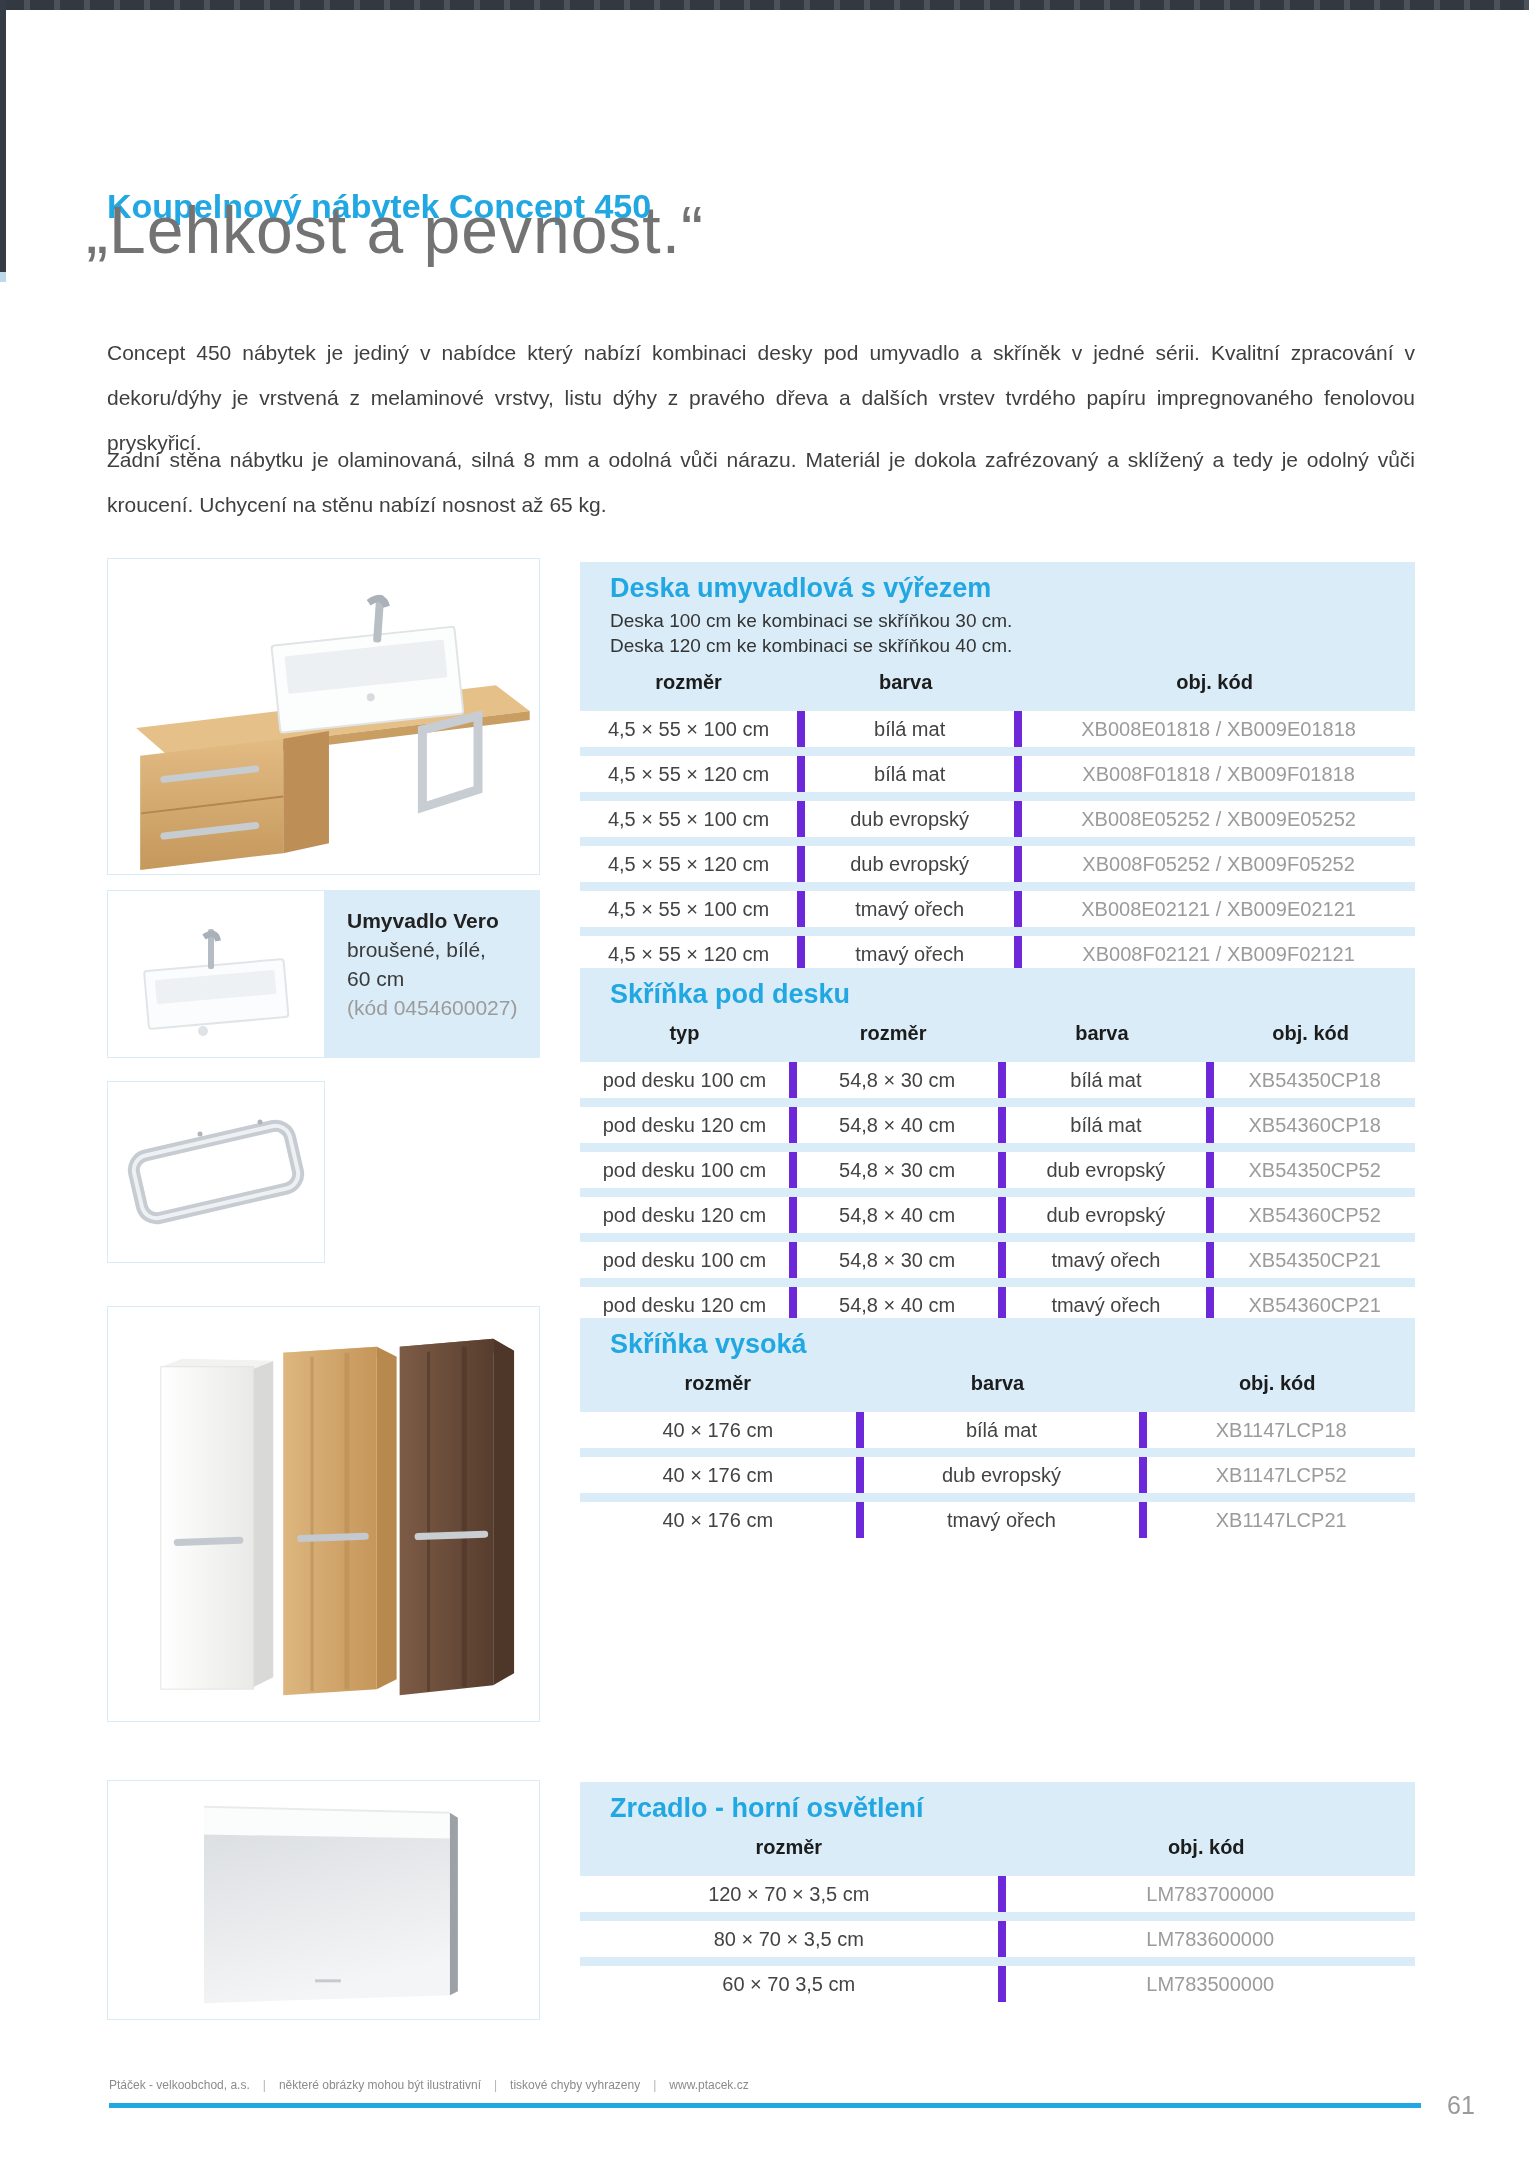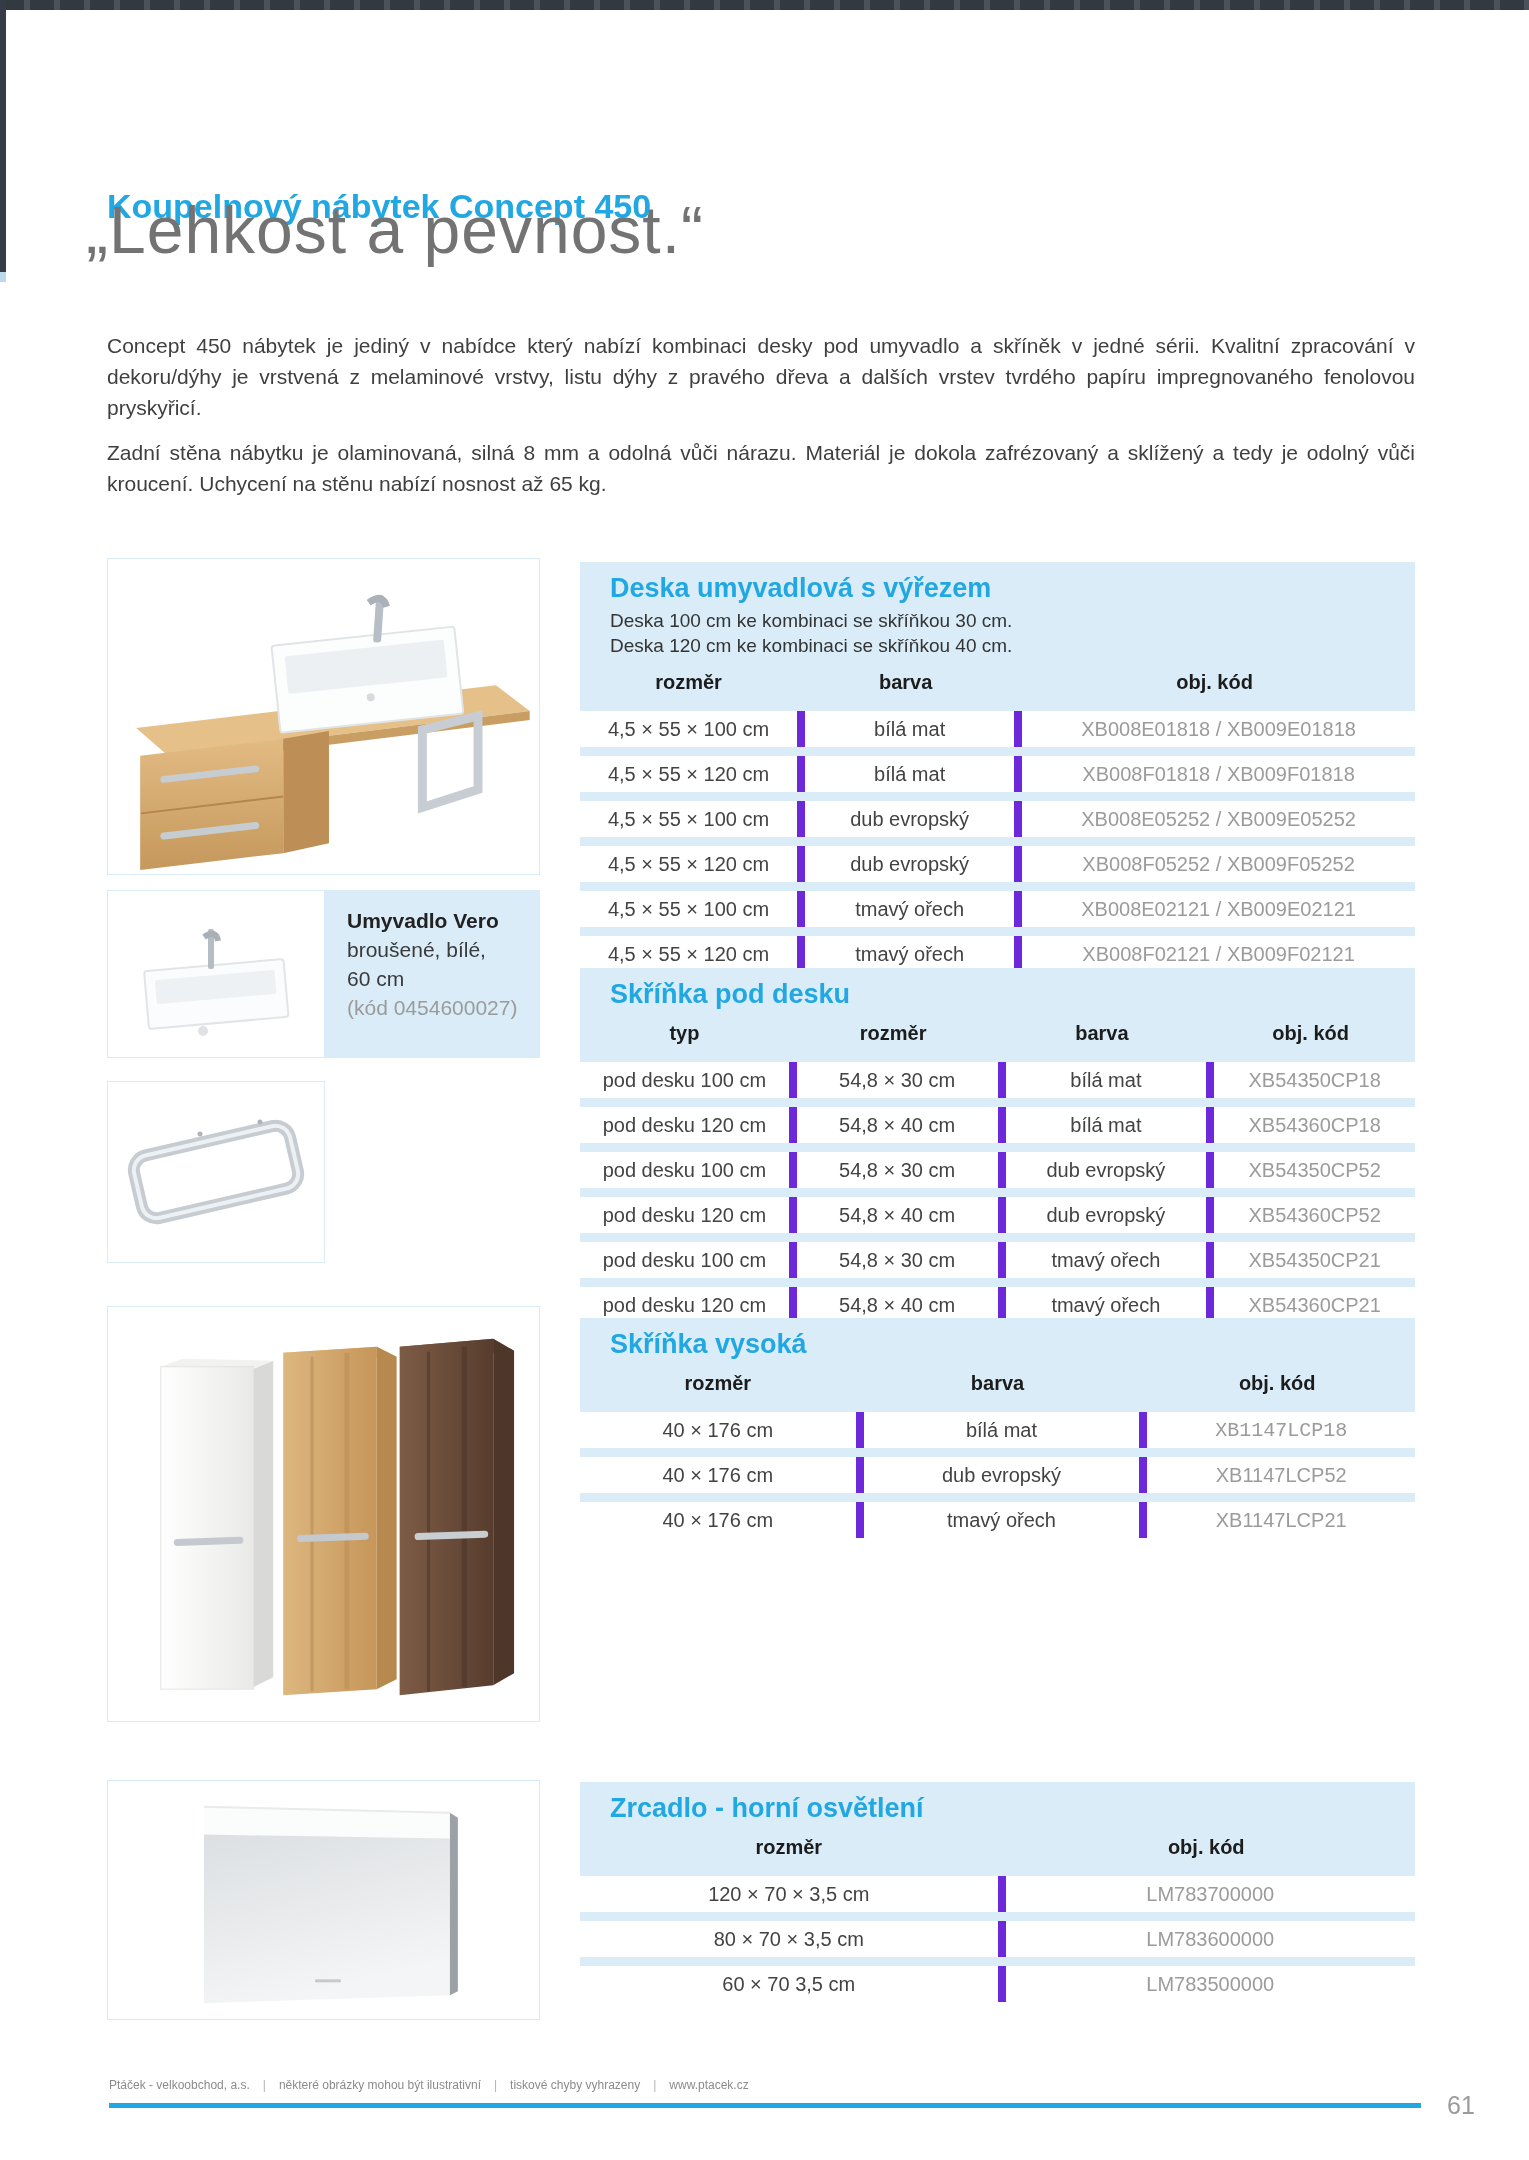--- a/index.html
+++ b/index.html
@@ -12,21 +12,21 @@
   .top-strip { position:absolute; top:0; left:0; width:1529px; height:10px;
     background:repeating-linear-gradient(90deg,#333941 0px,#333941 24px,#4b525b 24px,#4b525b 30px); }
   .left-bar  { position:absolute; top:0; left:0; width:6px; height:272px; background:#353c45; }
   .left-bar-tip { position:absolute; top:272px; left:0; width:6px; height:10px; background:#bcd8ea; }
 
   
   .cat-title { position:absolute; left:107px; top:164px; font-size:34px; font-weight:bold; color:#21a7e1; }
   .quote     { position:absolute; left:86px;  top:192px; font-size:66px; color:#737373; letter-spacing:1px; }
 
   
-  .intro-p { position:absolute; left:107px; width:1308px; font-size:21px; line-height:31px;
+  .intro-p { position:absolute; left:107px; width:1308px; font-size:21px; line-height:45px;
     color:#3f3f3f; text-align:justify; margin:0; }
   .p1 { top:330px; } .p2 { top:437px; }
 
   
   .imgbox { position:absolute; background:#ffffff; border:1px solid #d8ebf7; box-sizing:border-box; }
   .vanity-box   { left:107px; top:558px;  width:433px; height:317px; }
   .cabinets-box { left:107px; top:1306px; width:433px; height:416px; }
   .mirror-box   { left:107px; top:1780px; width:433px; height:240px; }
 
   .split-block { position:absolute; left:107px; width:433px; display:flex; box-sizing:border-box; }
@@ -288,21 +288,21 @@
     <h2 class="ptitle">Skříňka vysoká</h2>
     <div class="ttable">
         <div class="trow thead">
           <div class="cell hcell" style="width: 33%;">rozměr</div>
           <div class="cell hcell" style="width: 34%;">barva</div>
           <div class="cell hcell" style="width: 33%;">obj. kód</div>
         </div>
         <div class="trow tbody-row">
           <div class="cell bcell" style="width: 33%;">40 × 176 cm</div>
           <div class="cell bcell" style="width: 34%;">bílá mat</div>
-          <div class="cell bcell" style="width: 33%; font-family: Liberation Mono, monospace;">XB1147LCP18</div>
+          <div class="cell bcell" style="width: 33%;">XB1147LCP18</div>
         </div>
         <div class="trow tbody-row">
           <div class="cell bcell" style="width: 33%;">40 × 176 cm</div>
           <div class="cell bcell" style="width: 34%;">dub evropský</div>
           <div class="cell bcell" style="width: 33%;">XB1147LCP52</div>
         </div>
         <div class="trow tbody-row">
           <div class="cell bcell" style="width: 33%;">40 × 176 cm</div>
           <div class="cell bcell" style="width: 34%;">tmavý ořech</div>
           <div class="cell bcell" style="width: 33%;">XB1147LCP21</div>

